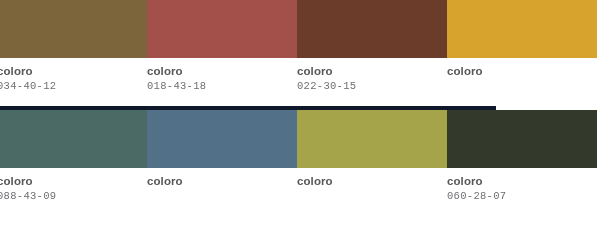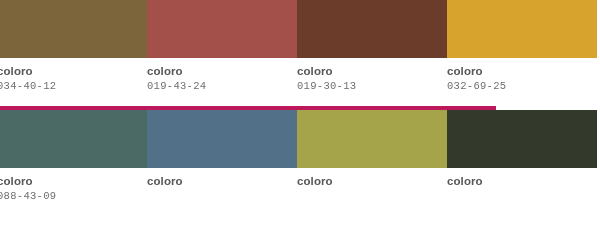--- a/index.html
+++ b/index.html
@@ -12,21 +12,21 @@
     height: 206px;
     overflow: hidden;
     font-family: "Liberation Sans", sans-serif;
     -webkit-font-smoothing: antialiased;
   }
 
   #palette-board {
     position: relative;
     width: 496px;
     height: 206px;
-    background: #be185d;
+    background: #0f172a;
   }
 
   
   .palette-row {
     position: absolute;
     left: -3px;          
     width: 603px;
   }
   .palette-row.row-0 { top: 0px; }
   .palette-row.row-1 { top: 110px; }
@@ -86,29 +86,28 @@
       <div class="swatch-cell" style="background-color: rgb(106, 60, 41);"></div>
       <div class="swatch-cell" style="background-color: rgb(215, 163, 44);"></div>
     </div>
     <div class="label-band">
       <div class="label-cell">
         <span class="brand-name">coloro</span>
         <span class="color-code">034-40-12</span>
       </div>
       <div class="label-cell">
         <span class="brand-name">coloro</span>
-        <span class="color-code">019-43-24</span>
+        <span class="color-code">018-43-18</span>
       </div>
       <div class="label-cell">
         <span class="brand-name">coloro</span>
-        <span class="color-code">019-30-13</span>
+        <span class="color-code">022-30-15</span>
       </div>
       <div class="label-cell">
         <span class="brand-name">coloro</span>
-        <span class="color-code">032-69-25</span>
       </div>
     </div>
   </div>
 
   <div class="palette-row row-1">
     <div class="swatch-band">
       <div class="swatch-cell" style="background-color: rgb(75, 106, 102);"></div>
       <div class="swatch-cell" style="background-color: rgb(83, 112, 137);"></div>
       <div class="swatch-cell" style="background-color: rgb(165, 164, 75);"></div>
       <div class="swatch-cell" style="background-color: rgb(51, 58, 44);"></div>
@@ -119,17 +118,18 @@
         <span class="color-code">088-43-09</span>
       </div>
       <div class="label-cell">
         <span class="brand-name">coloro</span>
       </div>
       <div class="label-cell">
         <span class="brand-name">coloro</span>
       </div>
       <div class="label-cell">
         <span class="brand-name">coloro</span>
+        <span class="color-code">060-28-07</span>
       </div>
     </div>
   </div>
 
 </div>
 
 </body></html>

